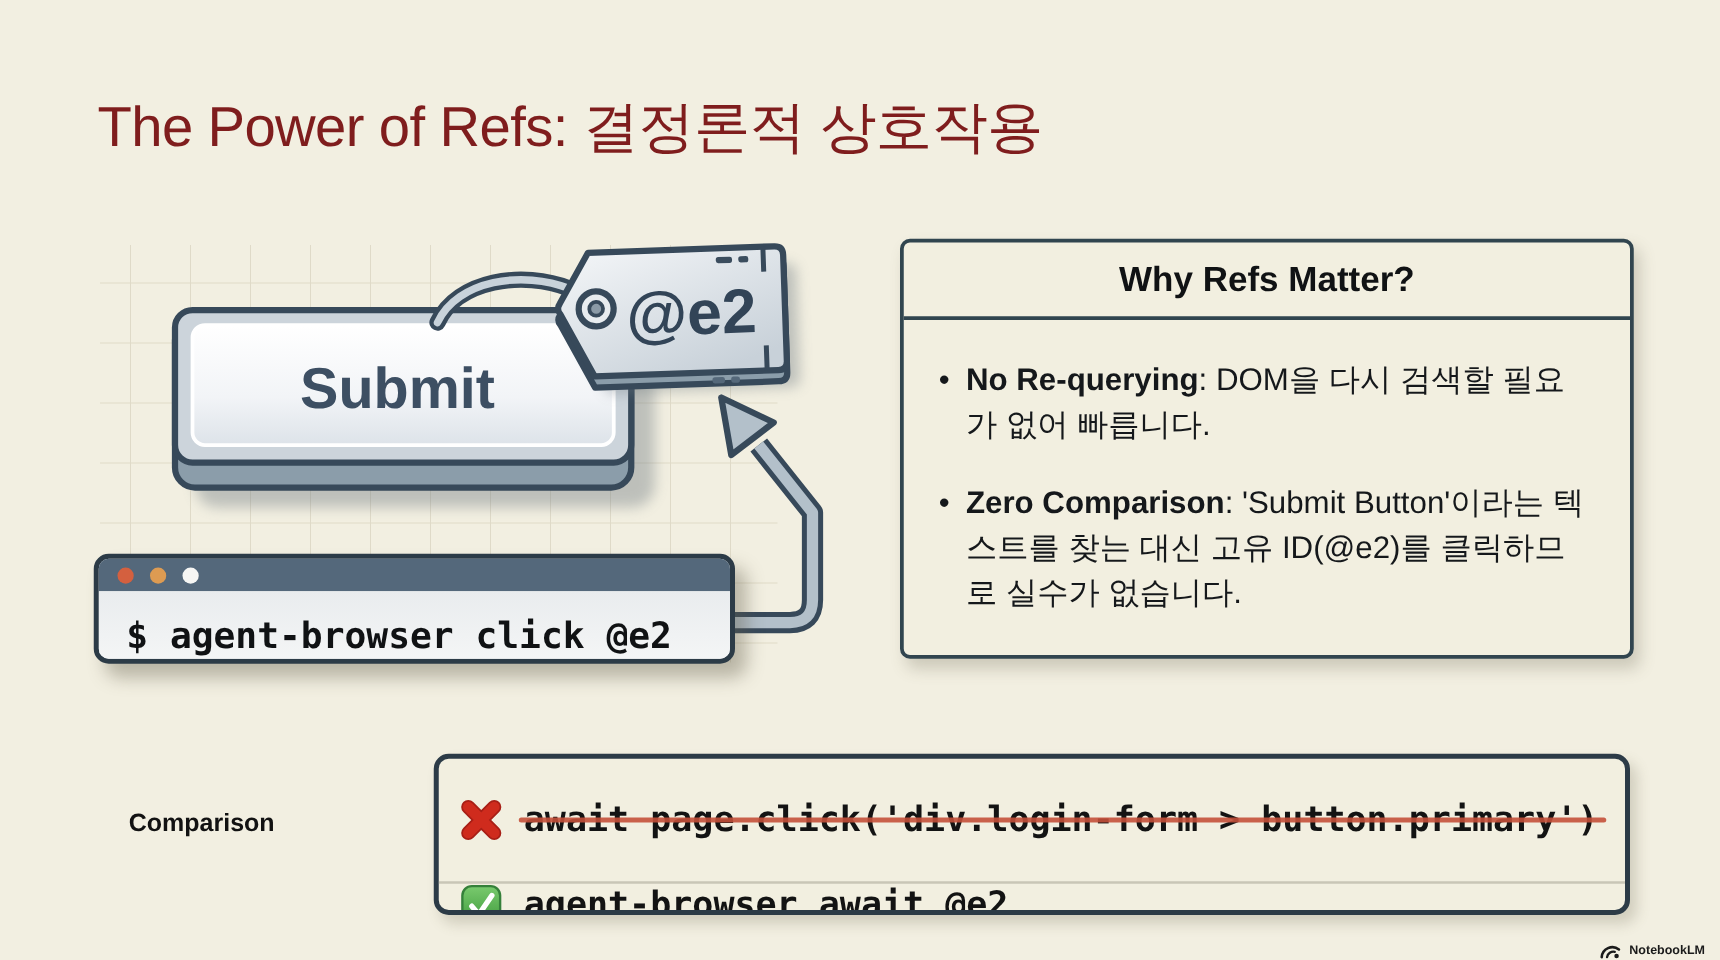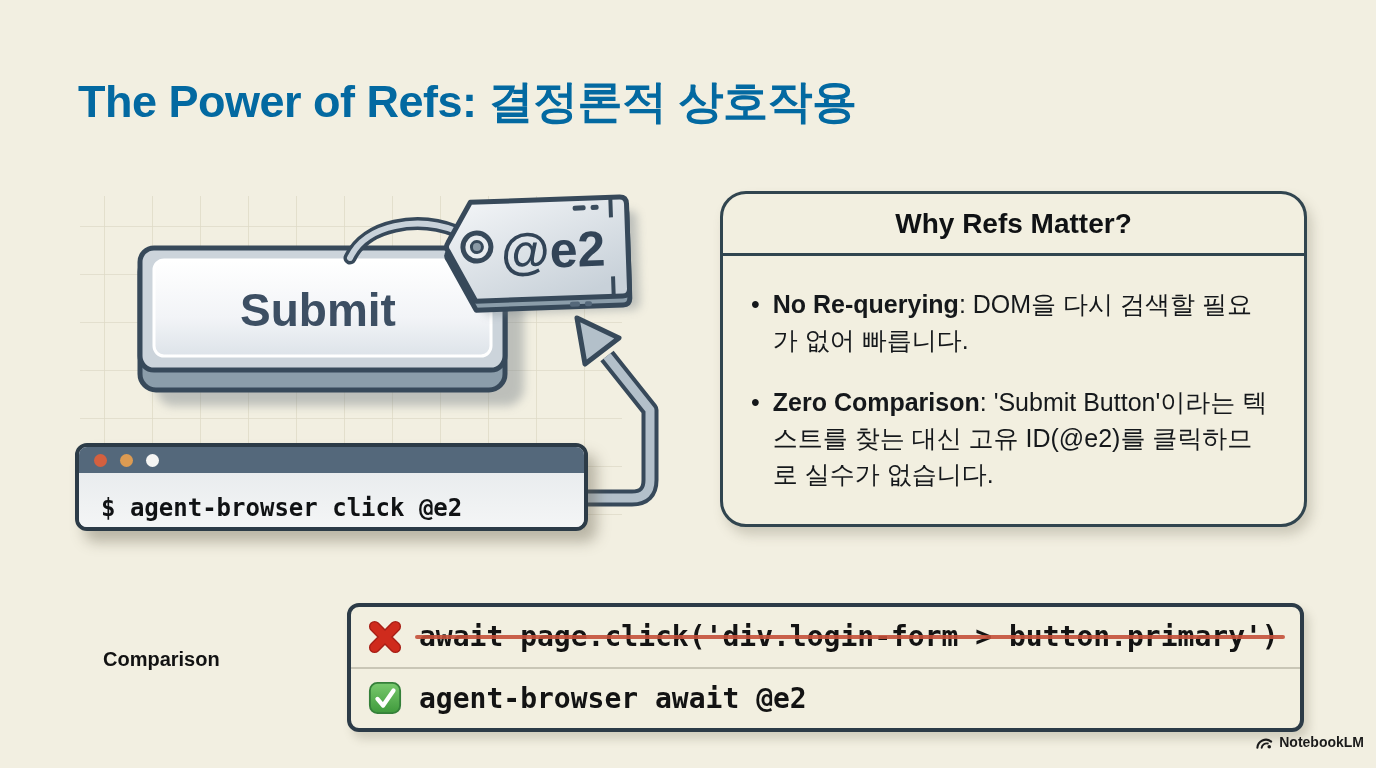--- a/index.html
+++ b/index.html
@@ -5,79 +5,79 @@
   html,body{margin:0;padding:0;}
   body{
     width:1376px;height:768px;position:relative;overflow:hidden;
     background:#f2efe1;
     font-family:"Liberation Sans","DejaVu Sans",sans-serif;
   }
   .mono{font-family:"DejaVu Sans Mono","Liberation Mono",monospace;}
 
   .slide-title{
     position:absolute;left:78px;top:72px;
-    font-size:45px;font-weight:700;color:#0369a1;letter-spacing:-0.5px;
+    font-size:45px;font-weight:400;color:#7f1d1d;letter-spacing:-0.5px;
     white-space:nowrap;
   }
 
   
   .illus{position:absolute;left:56px;top:178px;z-index:1;}
 
   
   .terminal{
     position:absolute;left:75px;top:443px;width:505px;height:80px;
     border:4px solid #2c3b47;border-radius:12px;background:#eef0f1;
     box-shadow:9px 11px 14px rgba(95,90,70,.38);z-index:2;overflow:hidden;
   }
   .terminal-bar{height:26px;background:#54687b;display:flex;align-items:center;padding-left:15px;gap:13px;}
   .dot{width:13px;height:13px;border-radius:50%;}
   .terminal-body{
     height:70px;display:flex;align-items:center;padding-left:22px;
-    font-weight:700;font-size:24px;color:#101214;
+    font-weight:700;font-size:29px;color:#101214;
     background:linear-gradient(#e9ecee,#f7f8f8);
     white-space:pre;
   }
 
   
   .why-panel{
     position:absolute;left:720px;top:191px;width:581px;height:330px;
-    border:3px solid #31454f;border-radius:26px;background:#f2efe0;
+    border:3px solid #31454f;border-radius:8px;background:#f2efe0;
     box-shadow:5px 8px 12px rgba(95,90,70,.25);z-index:2;box-sizing:content-box;
   }
   .why-header{
     height:59px;display:flex;align-items:center;justify-content:center;
     font-size:28px;font-weight:700;color:#101214;border-bottom:3px solid #31454f;
   }
   .why-body{padding:30px 30px 0 28px;}
   .bullet{display:flex;gap:13px;font-size:25px;line-height:1.45;color:#15181b;margin-bottom:25px;}
   .bullet .bdot{flex:0 0 auto;}
   .bullet b{font-weight:700;}
 
   
   .comparison-label{position:absolute;left:103px;top:648px;font-size:20px;font-weight:700;color:#121212;}
   .comparison-box{
     position:absolute;left:347px;top:603px;width:949px;height:121px;
     border:4px solid #2c3b47;border-radius:12px;background:#f2efe0;
     box-shadow:5px 7px 10px rgba(95,90,70,.22);
     display:flex;flex-direction:column;z-index:2;overflow:hidden;
   }
-  .comp-row{flex:1;display:flex;align-items:center;padding-left:17px;gap:17px;
-    font-weight:700;font-size:28px;color:#131313;white-space:pre;}
+  .comp-row{flex:1;display:flex;padding-left:17px;gap:17px;
+    font-weight:700;font-size:28px;color:#131313;white-space:pre;margin-top:32px;}
   .comp-row + .comp-row{border-top:2px solid #c9c6b6;}
   .comp-icon{flex:0 0 auto;display:flex;}
   .code-bad{position:relative;}
   .code-bad::after{
     content:"";position:absolute;left:-4px;right:-6px;top:50%;height:4px;
     background:#c4503a;transform:translateY(-50%);border-radius:2px;opacity:.9;
   }
 
   
   .footer{
-    position:absolute;right:12px;bottom:18px;display:flex;align-items:center;gap:5px;
-    font-size:14px;font-weight:700;color:#1b1b1b;z-index:3;
+    position:absolute;right:12px;bottom:0;display:flex;align-items:center;gap:5px;
+    font-size:10px;font-weight:700;color:#1b1b1b;z-index:3;
   }
   svg text{font-family:"Liberation Sans","DejaVu Sans",sans-serif;}
 </style>
 </head>
 <body>
 
 <div class="slide-title">The Power of Refs: 결정론적 상호작용</div>
 
 <svg class="illus" width="660" height="370" viewBox="0 0 660 370">
   <defs>

